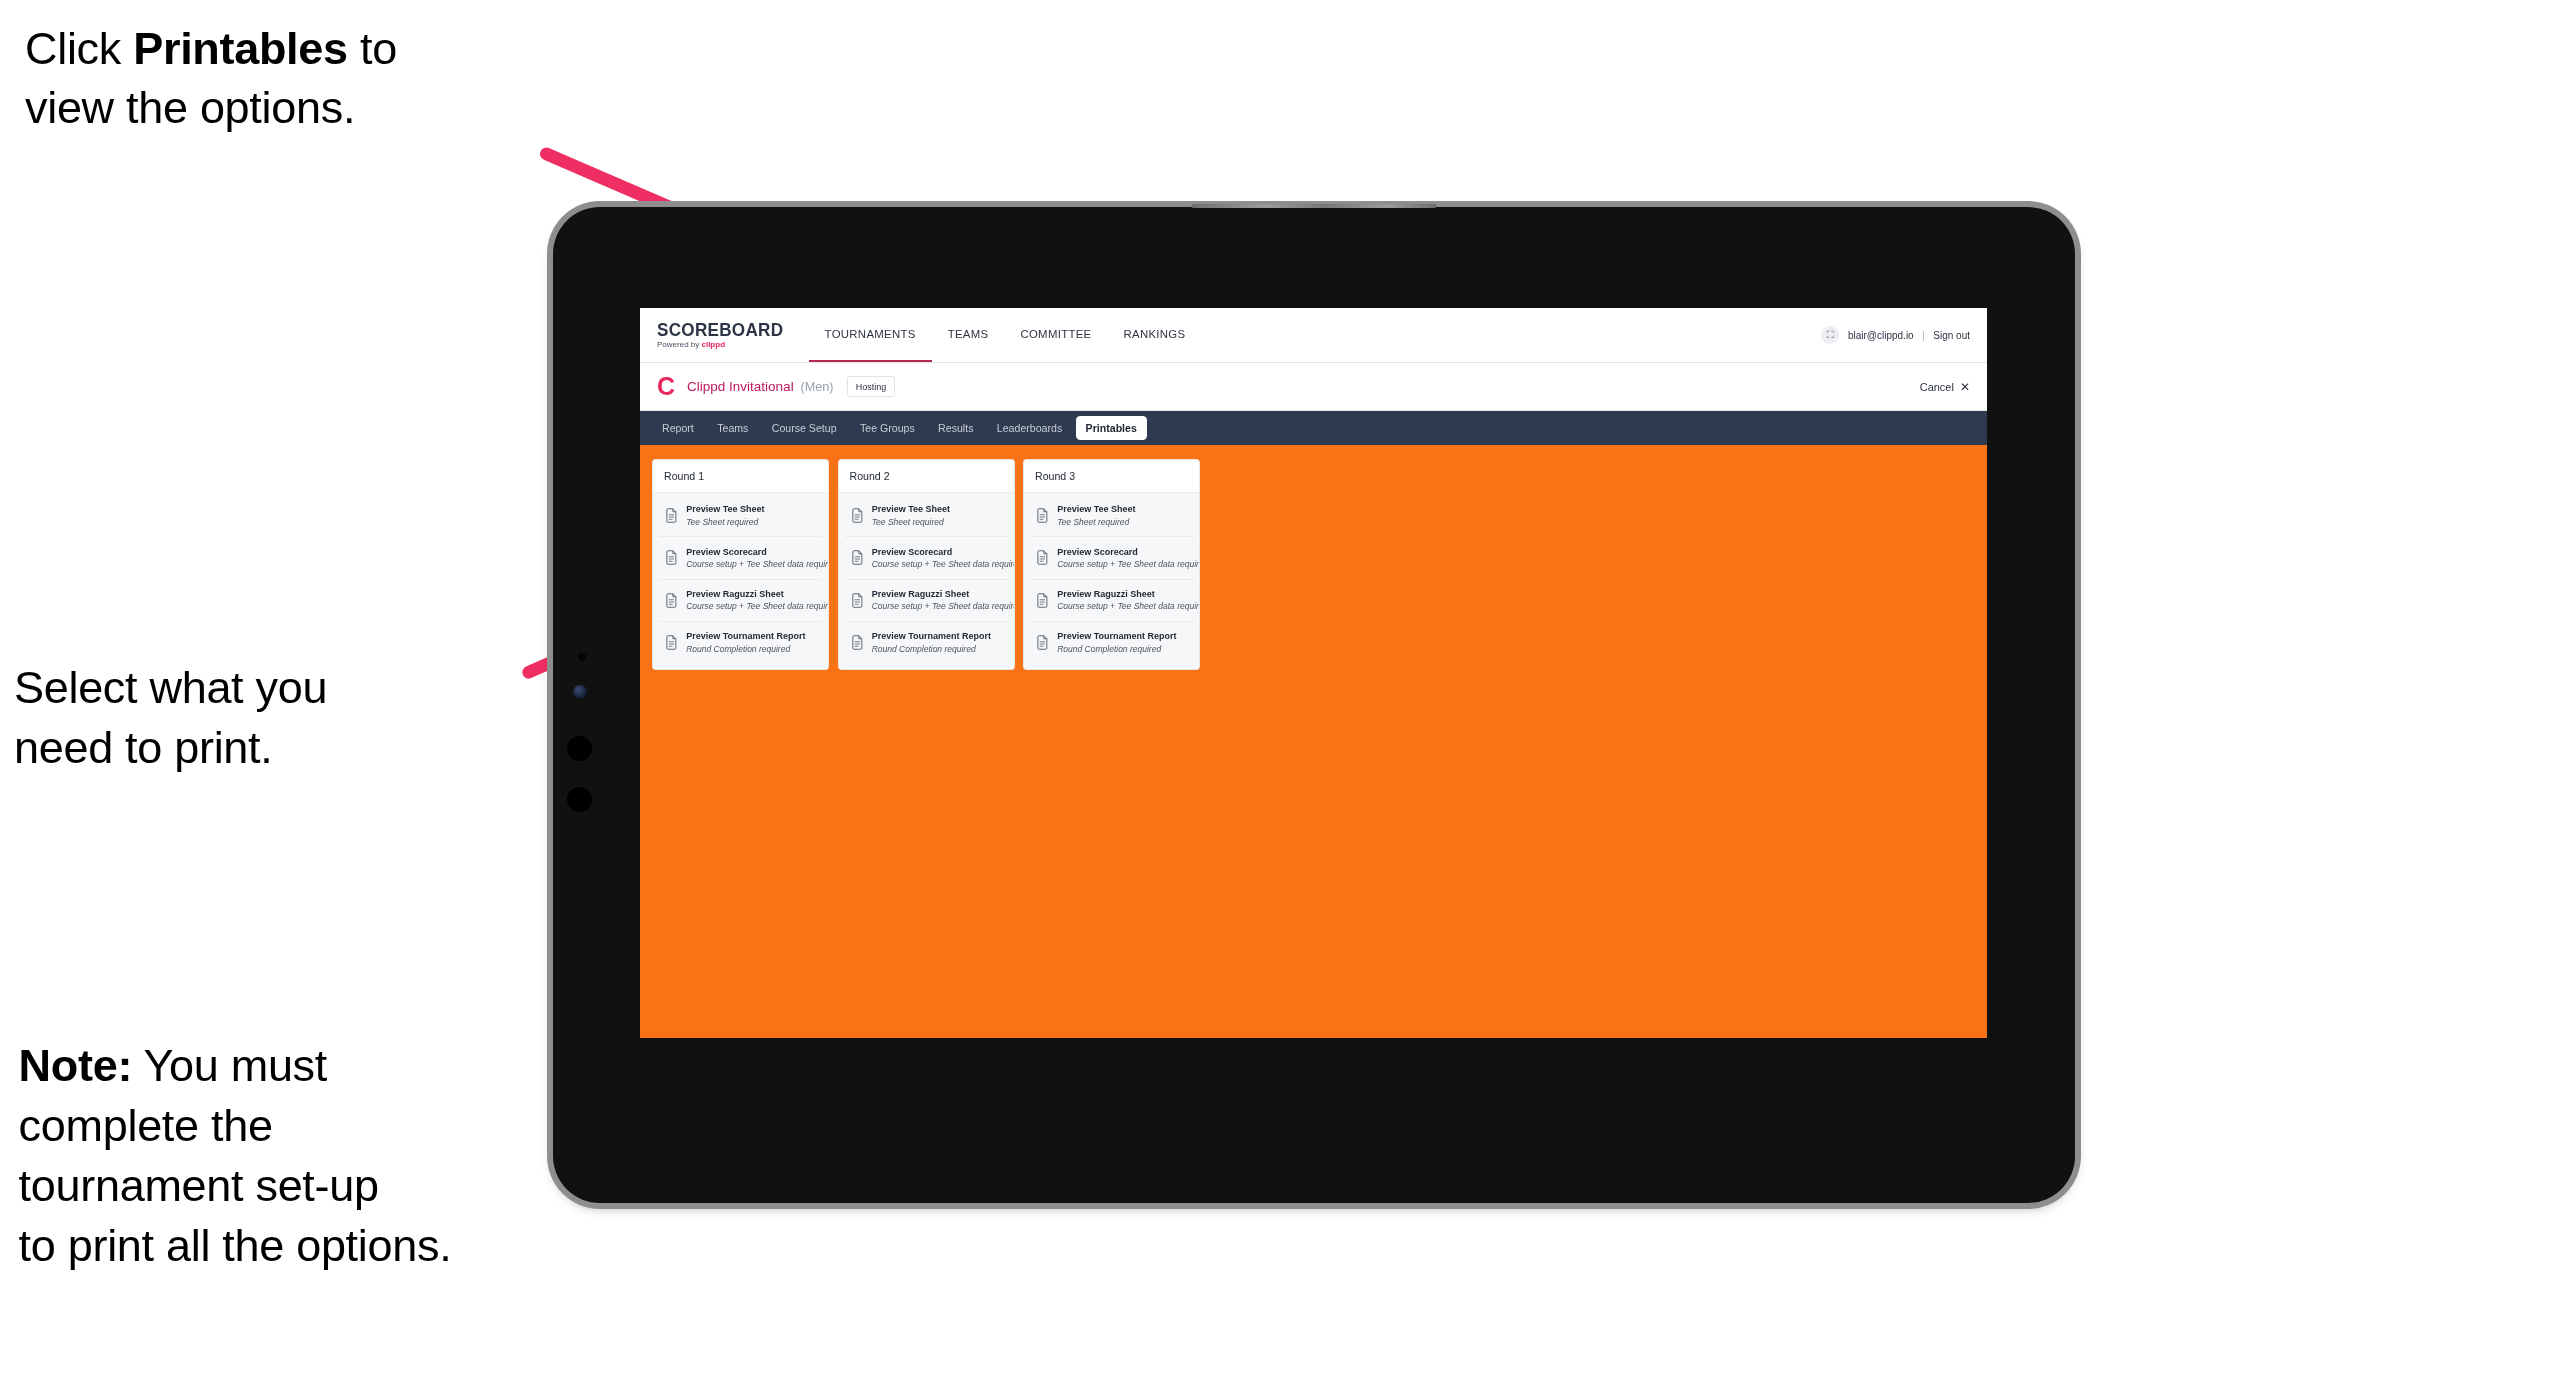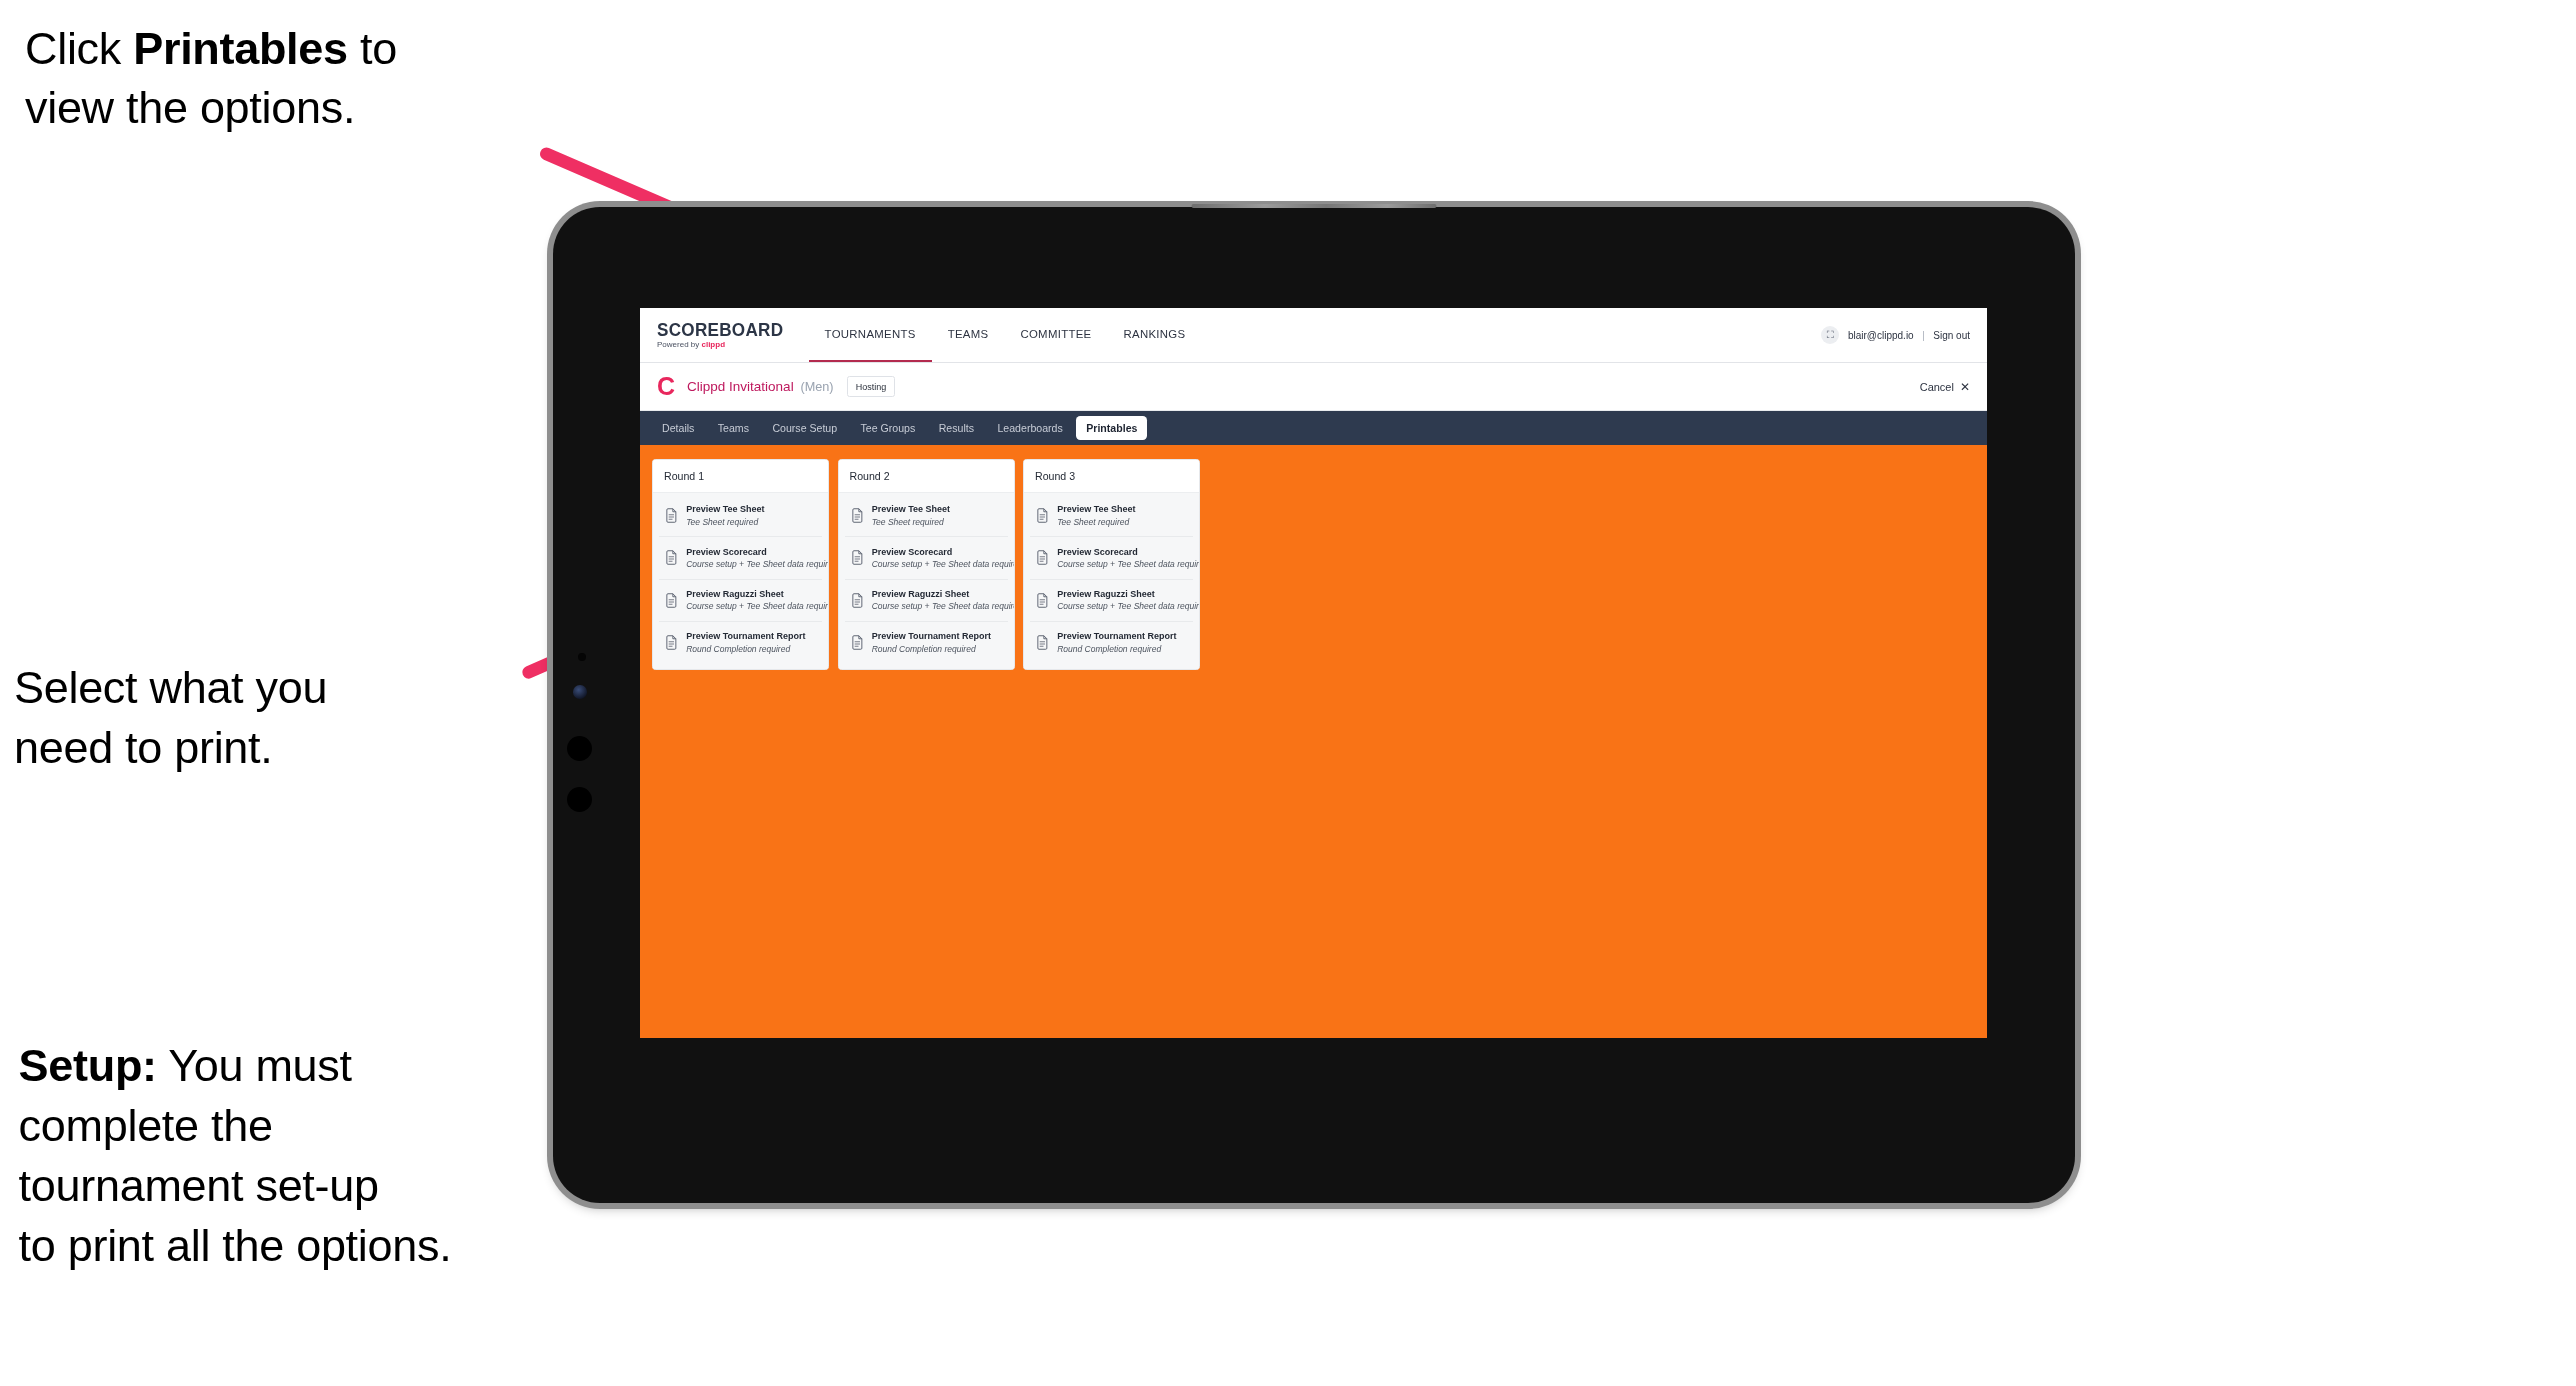--- a/index.html
+++ b/index.html
@@ -289,21 +289,21 @@
 </style>
 </head>
 <body>
 
 <div class="annotation" id="anno-click"><span>Click </span><b>Printables</b><span> to
 view the options.</span></div>
 
 <div class="annotation" id="anno-select">Select what you
  need to print.</div>
 
-<div class="annotation" id="anno-note"><b>Setup:</b><span> You must
+<div class="annotation" id="anno-note"><b>Note:</b><span> You must
 complete the
 tournament set-up
 to print all the options.</span></div>
 
 <svg class="arrow-svg" viewBox="0 0 3046 1639" xmlns="http://www.w3.org/2000/svg">
 
   <g>
     <line x1="646" y1="182" x2="1245" y2="441" stroke="#ef2f63" stroke-width="15" stroke-linecap="round"></line>
     <polygon points="1287,462 1185,424 1241,406 1221,349" fill="#ef2f63"></polygon>
   </g>
@@ -350,21 +350,21 @@
       <div id="tournament-gender">(Men)</div>
       <div id="hosting-badge">Hosting</div>
       <div id="title-spacer"></div>
       <div id="cancel-btn">
         <span>Cancel</span>
         <span id="cancel-x">✕</span>
       </div>
     </div>
 
     <div id="tab-strip">
-      <div class="tab">Details</div>
+      <div class="tab">Report</div>
       <div class="tab">Teams</div>
       <div class="tab">Course Setup</div>
       <div class="tab">Tee Groups</div>
       <div class="tab">Results</div>
       <div class="tab">Leaderboards</div>
       <div class="tab active">Printables</div>
     </div>
 
     <div id="main-content">
 

